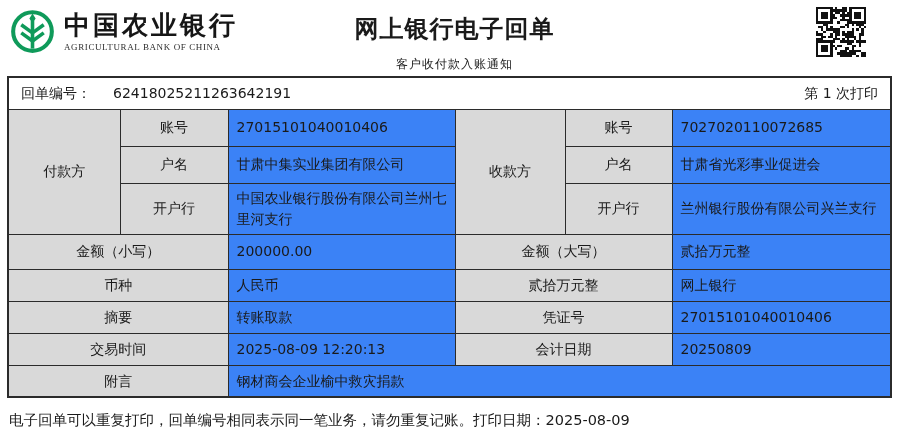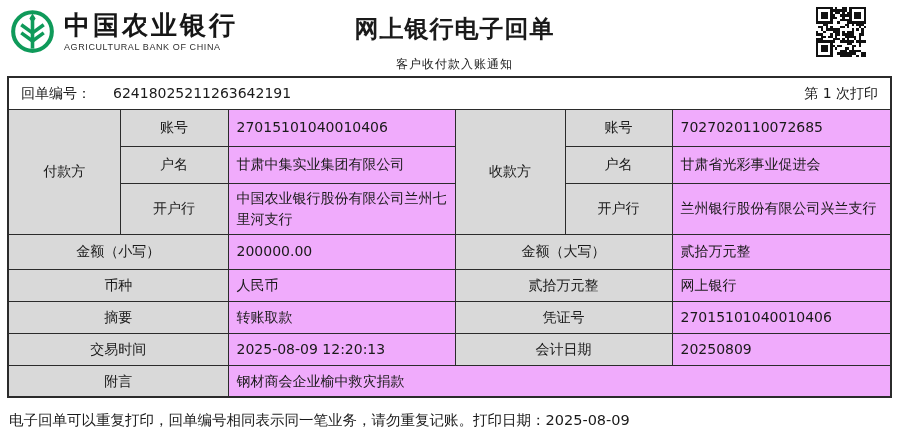--- a/index.html
+++ b/index.html
@@ -20,40 +20,40 @@
   
   .hdr{position:relative;height:76px;}
   .logo{position:absolute;left:10px;top:9px;display:flex;align-items:flex-start;gap:9px;}
   .logo-mark svg{width:45px;height:45px;display:block;color:var(--brand-green);}
   .logo-text{display:flex;flex-direction:column;margin-top:2px;}
   .logo-cn{
     font-family:"DejaVu Serif","Liberation Serif",serif;
     font-weight:bold;font-size:26px;line-height:28px;letter-spacing:3px;color:#161616;
   }
   .logo-en{
-    font-family:Liberation Sans, sans-serif;
+    font-family:Liberation Serif, serif;
     font-size:9px;letter-spacing:0.6px;color:#2e2e2e;margin-top:3px;white-space:nowrap;
   }
   .titles{position:absolute;left:12px;right:0;top:13px;text-align:center;pointer-events:none;}
   .title{font-size:24px;font-weight:bold;letter-spacing:1px;}
   .subtitle{font-size:12px;margin-top:11px;letter-spacing:1px;}
   .qr{position:absolute;right:31px;top:7px;width:50px;height:50px;}
 
   
   table.tbl{
     width:883px;margin:0 7px;border-collapse:collapse;table-layout:fixed;
     font-size:14px;border:2px solid var(--border);
   }
   table.tbl td{
     border:1px solid var(--border);
     padding:2px 8px;vertical-align:middle;line-height:1.45;
     overflow:hidden;
   }
   td.lbl{background:var(--label-bg);text-align:center;}
-  td.val{text-align:left;padding-left:24px;background:#f0abfc;margin-left:16px;}
+  td.val{text-align:left;padding-left:24px;background:#3b82f6;margin-left:16px;}
   td.val.center{text-align:left;padding-left:8px;}
   tr.h32{height:32px;} tr.h37{height:37px;} tr.h51{height:51px;} tr.h35{height:35px;padding-left:17px;}
   .r1-flex{display:flex;justify-content:space-between;align-items:center;padding:0 4px;}
   .r1-left{display:flex;gap:22px;}
 
   
   .ftr{
     display:flex;justify-content:flex-start;align-items:center;
     margin:13px 9px 0 9px;font-size:14.5px;
   }

